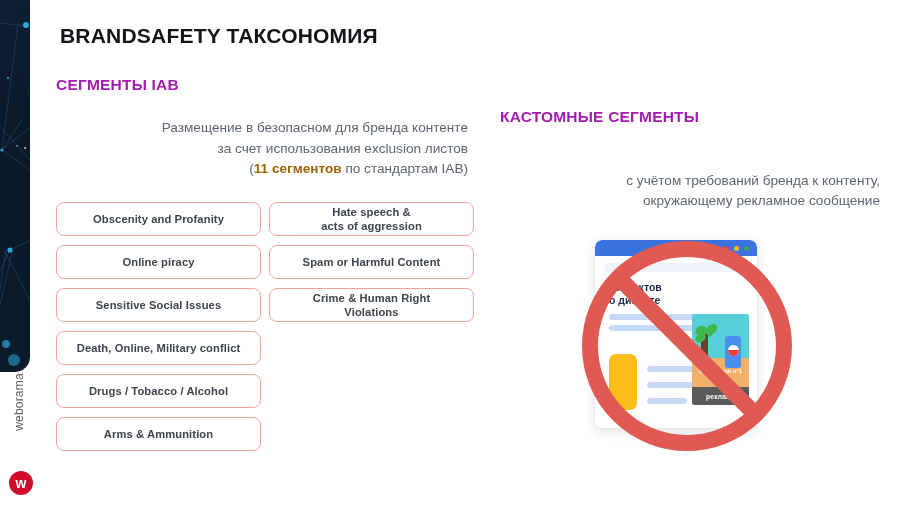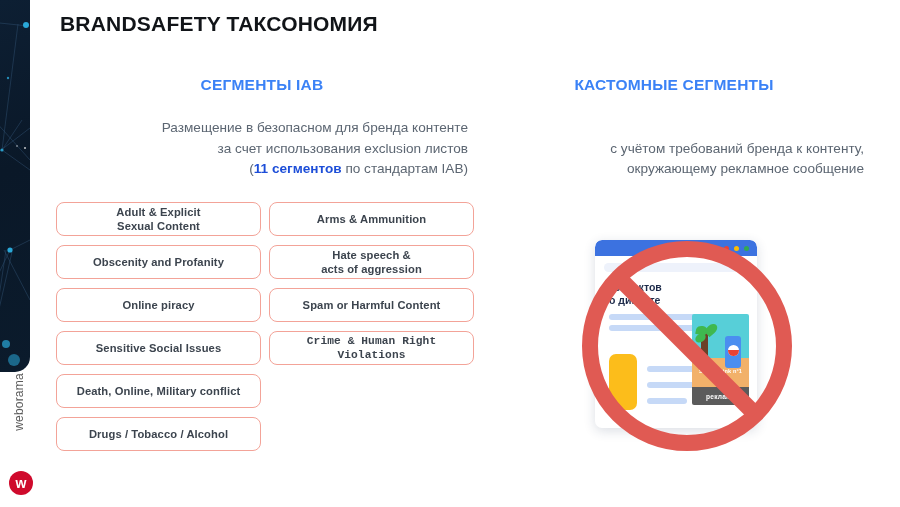--- a/index.html
+++ b/index.html
@@ -64,52 +64,51 @@
     font-size: 14px;
     font-weight: 700;
     line-height: 24px;
     text-align: center;
   }
 
   
   .page-title {
     position: absolute;
     left: 60px;
-    top: 12px;
+    top: 24px;
     font-size: 21px;
     font-weight: 700;
     letter-spacing: .2px;
     color: #111418;
   }
 
   
   .col {
     position: absolute;
     top: 76px;
   }
   .col-left  { left: 56px;  width: 412px; }
-  .col-right { left: 484px; width: 380px; }
+  .col-right { left: 500px; width: 380px; margin-top: 32px; }
 
   .col-head {
-    text-align: center;
     font-size: 15.5px;
     font-weight: 700;
     letter-spacing: .2px;
-    color: #3b82f6;
+    color: #a21caf;
   }
 
   .col-desc {
     margin-top: 24px;
     text-align: right;
     font-size: 13.6px;
     line-height: 1.52;
     color: #5c6672;
     font-weight: 400;
   }
-  .col-desc b { color: #1d4ed8; font-weight: 700; }
+  .col-desc b { color: #a16207; font-weight: 700; }
 
   
   .chips {
     margin-top: 22px;
     display: grid;
     grid-template-columns: 205px 205px;
     column-gap: 8px;
     row-gap: 9px;
     grid-auto-flow: column;
     grid-template-rows: repeat(6, 34px);
@@ -319,33 +318,31 @@
 <section class="col col-left">
   <h2 class="col-head">СЕГМЕНТЫ IAB</h2>
 
   <p class="col-desc">
     <span>Размещение в безопасном для бренда контенте</span><br>
     <span>за счет использования exclusion листов</span><br>
     <span>(</span><b>11 сегментов</b><span> по стандартам IAB)</span>
   </p>
 
   <div class="chips">
-    <div class="chip" style="white-space: pre-line;">Adult &amp; Explicit
-Sexual Content</div>
     <div class="chip" style="white-space: pre-line;">Obscenity and Profanity</div>
     <div class="chip" style="white-space: pre-line;">Online piracy</div>
     <div class="chip" style="white-space: pre-line;">Sensitive Social Issues</div>
     <div class="chip" style="white-space: pre-line;">Death, Online, Military conflict</div>
     <div class="chip" style="white-space: pre-line;">Drugs / Tobacco / Alcohol</div>
 
     <div class="chip" style="white-space: pre-line; text-align: right;">Arms &amp; Ammunition</div>
     <div class="chip" style="white-space: pre-line;">Hate speech &amp;
 acts of aggression</div>
     <div class="chip" style="white-space: pre-line;">Spam or Harmful Content</div>
-    <div class="chip" style="white-space: pre-line; font-family: Liberation Mono, monospace;">Crime &amp; Human Right
+    <div class="chip" style="white-space: pre-line;">Crime &amp; Human Right
 Violations</div>
     <div class="chip empty" style="white-space: pre-line;"></div>
   </div>
 </section>
 
 <section class="col col-right">
   <h2 class="col-head">КАСТОМНЫЕ СЕГМЕНТЫ</h2>
   <p class="col-desc">
     <br>
     <span>с учётом требований бренда к контенту,</span><br>

